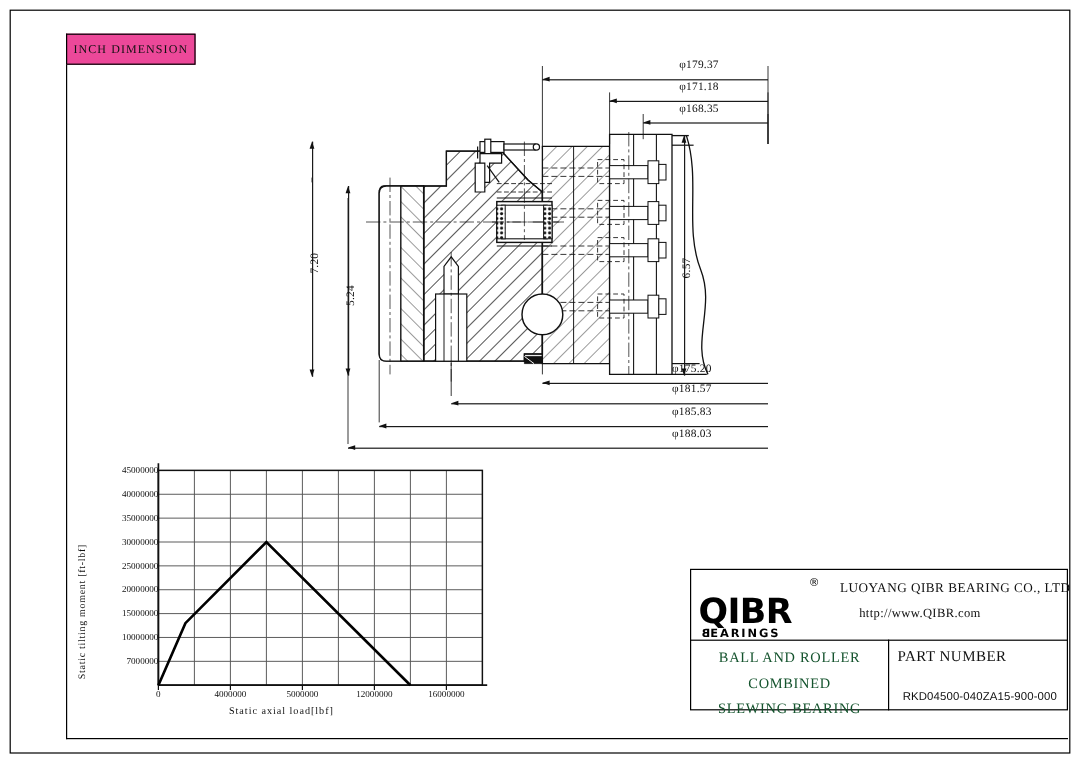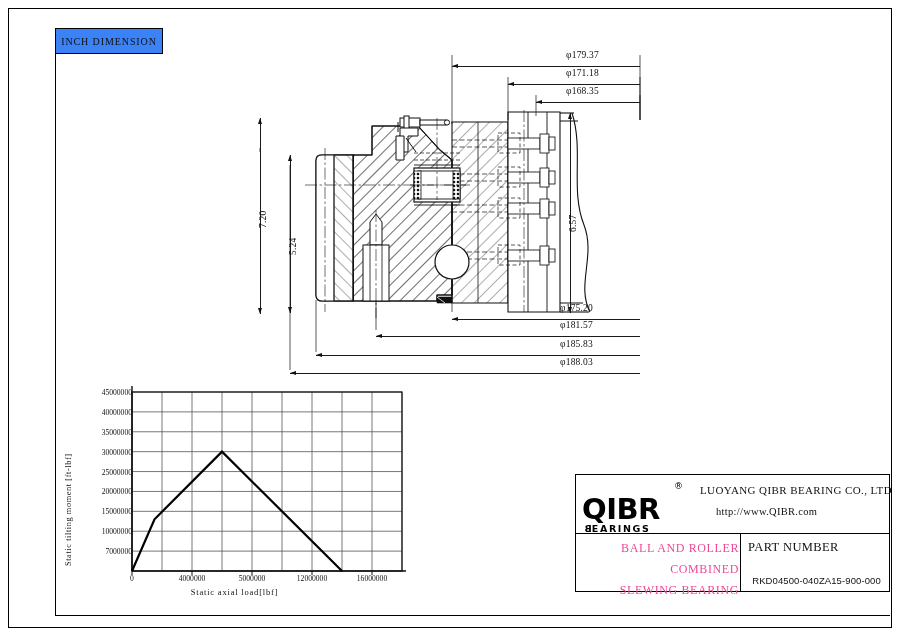--- a/index.html
+++ b/index.html
@@ -40,21 +40,21 @@
     left: 55px; top: 28px;
     width: 108px; height: 26px;
     border: 1.4px solid #000;
     box-sizing: border-box;
     display: flex;
     align-items: center;
     justify-content: center;
     font-size: 10px;
     letter-spacing: 0.9px;
     color: #111;
-    background: #3b82f6;
+    background: #ec4899;
     font-family: "Liberation Serif", serif;
   }
   .dim-line {
     position: absolute;
     height: 1px;
     background: #1a1a1a;
   }
   .dim-ext {
     position: absolute;
     width: 1px;
@@ -226,25 +226,25 @@
     font-size: 10.5px;
     letter-spacing: 0.3px;
     color: #111;
     white-space: nowrap;
     font-family: "Liberation Serif", serif;
   }
   .prod-name {
     position: absolute;
     left: 577px; top: 538px;
     width: 162px;
-    text-align: right;
+    text-align: center;
     font-size: 12px;
     line-height: 21px;
     letter-spacing: 0.6px;
-    color: #ec4899;
+    color: #14532d;
     font-family: "Liberation Serif", serif;
   }
   .pn-label {
     position: absolute;
     left: 748px; top: 540px;
     font-size: 12.5px;
     letter-spacing: 0.4px;
     color: #111;
     white-space: nowrap;
     font-family: "Liberation Serif", serif;

